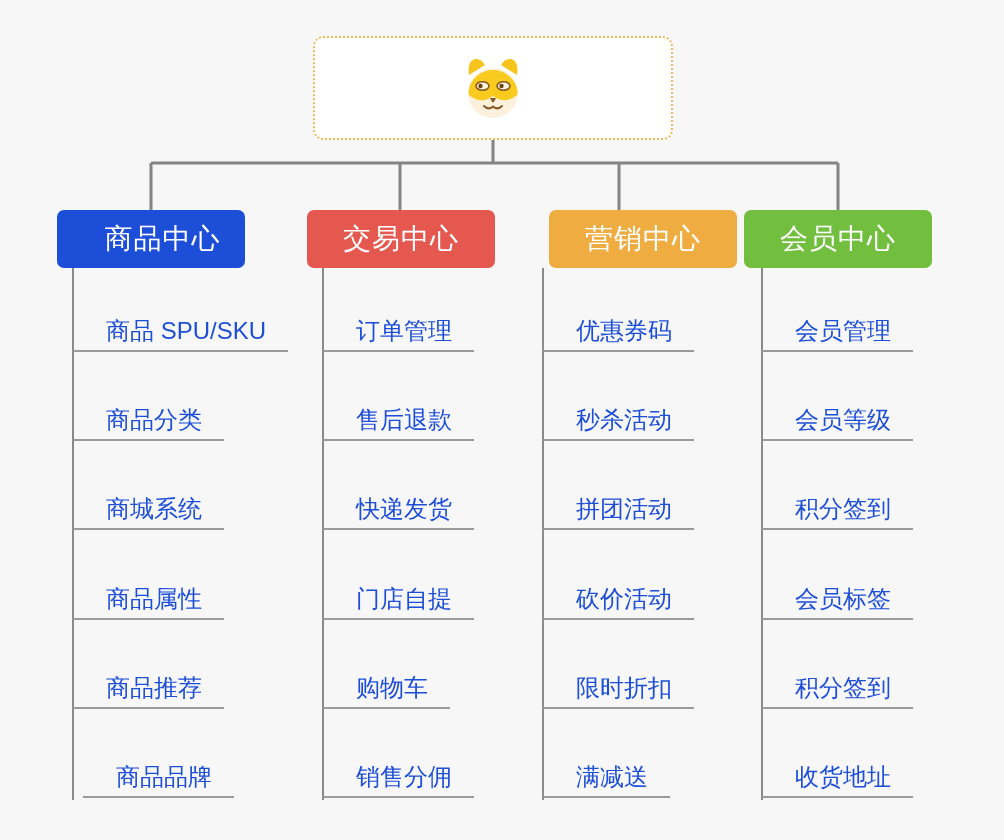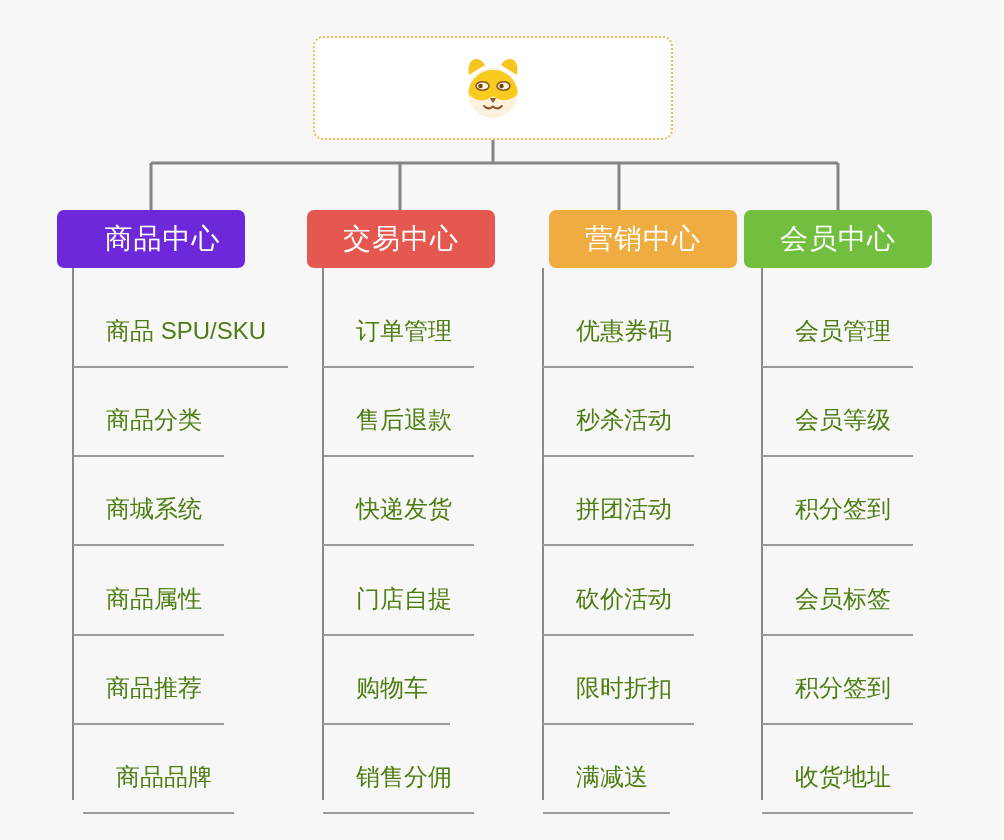--- a/index.html
+++ b/index.html
@@ -29,22 +29,22 @@
   .dog-icon { width:64px; height:66px; flex:0 0 auto; }
   .cat-box {
     position:absolute; top:210px; width:188px; height:58px;
     border-radius:7px;
     color:#ffffff; font-size:28px; letter-spacing:1px;
     display:flex; align-items:center; justify-content:center;
     white-space:nowrap; z-index:2;
   }
   .leaf {
     position:absolute;
-    font-size:24px; line-height:38px; color:#4d7c0f;
-    padding:0 22px 16px 33px;
+    font-size:24px; line-height:38px; color:#1d4ed8;
+    padding:0 22px 0 33px;
     border-bottom:2px solid #9a9a9a;
     white-space:nowrap; z-index:2;
   }
 </style>
 </head>
 <body>
 
 <svg id="connector-layer" width="1004" height="840" viewBox="0 0 1004 840">
 
   <path d="M493 140 V163 M151 163 H838 M151 163 V210 M400 163 V210 M619 163 V210 M838 163 V210" stroke="#848484" stroke-width="3" fill="none"></path>
@@ -60,21 +60,21 @@
     <path d="M7.5 36 A24.8 24.8 0 0 1 56.5 36 L56 40 Q44 50 32 41 Q20 50 8 40 Z" fill="#f9cb1f"></path>
     <ellipse cx="21.5" cy="31" rx="6.5" ry="4.2" fill="#fff7e0" stroke="#8a5a1e" stroke-width="1.6"></ellipse>
     <ellipse cx="42.5" cy="31" rx="6.5" ry="4.2" fill="#fff7e0" stroke="#8a5a1e" stroke-width="1.6"></ellipse>
     <circle cx="19.5" cy="31" r="2.2" fill="#6e4312"></circle>
     <circle cx="40.5" cy="31" r="2.2" fill="#6e4312"></circle>
     <path d="M29 43 L35 43 Q32.8 47.5 32 47.5 Q31.2 47.5 29 43 Z" fill="#8a5a2a"></path>
     <path d="M23 51 Q27.5 55.5 32 51.5 Q36.5 55.5 41 51" stroke="#8a5a2a" stroke-width="2" fill="none" stroke-linecap="round"></path>
   </svg>
 </div>
 
-<div class="cat-box" style="left: 57px; background-color: #6d28d9; padding-left: 23px;">商品中心</div>
+<div class="cat-box" style="left: 57px; background-color: #1d4ed8; padding-left: 23px;">商品中心</div>
 <div class="cat-box" style="left: 307px; background-color: rgb(228, 88, 79); font-family: Liberation Mono, monospace;">交易中心</div>
 <div class="cat-box" style="left: 525px; background-color: rgb(239, 172, 64); margin-left: 24px;">营销中心</div>
 <div class="cat-box" style="left: 744px; background-color: rgb(114, 190, 63);">会员中心</div>
 
 <div class="leaf" style="left:73px;top:312px">商品 SPU/SKU</div>
 <div class="leaf" style="left:73px;top:401px">商品分类</div>
 <div class="leaf" style="left:73px;top:490px">商城系统</div>
 <div class="leaf" style="left:73px;top:580px">商品属性</div>
 <div class="leaf" style="left:73px;top:669px">商品推荐</div>
 <div class="leaf" style="left:83px;top:758px">商品品牌</div>

